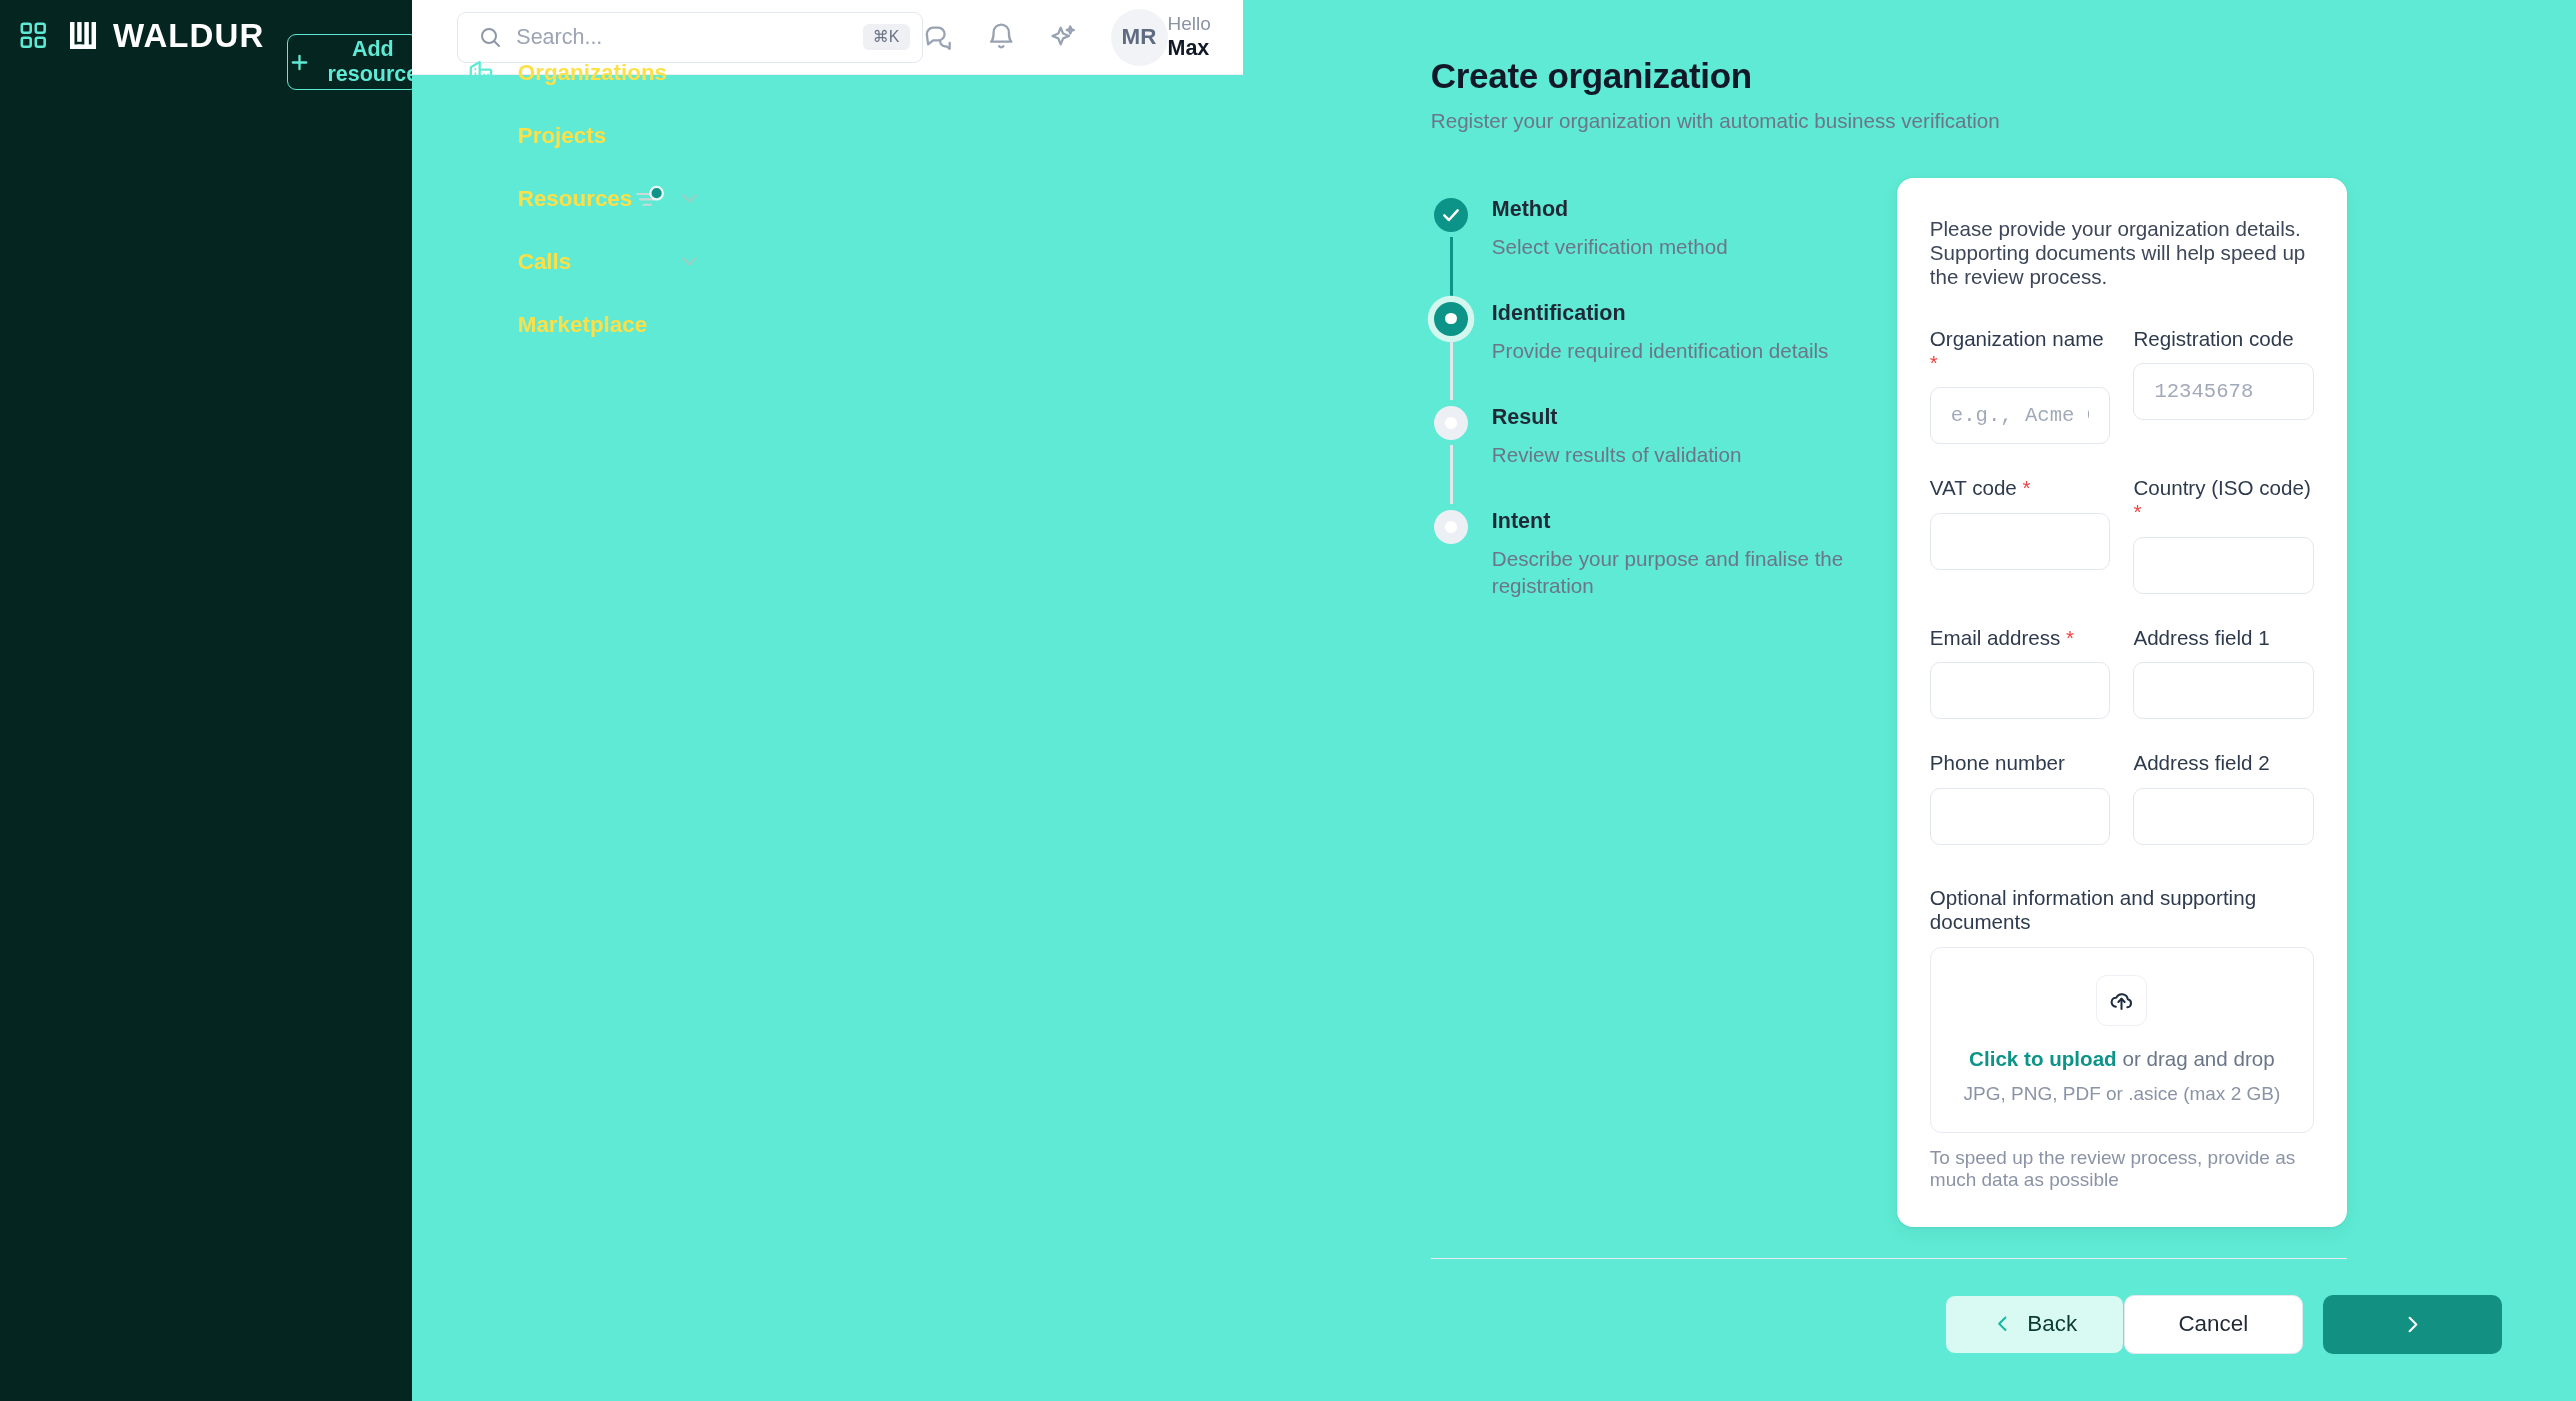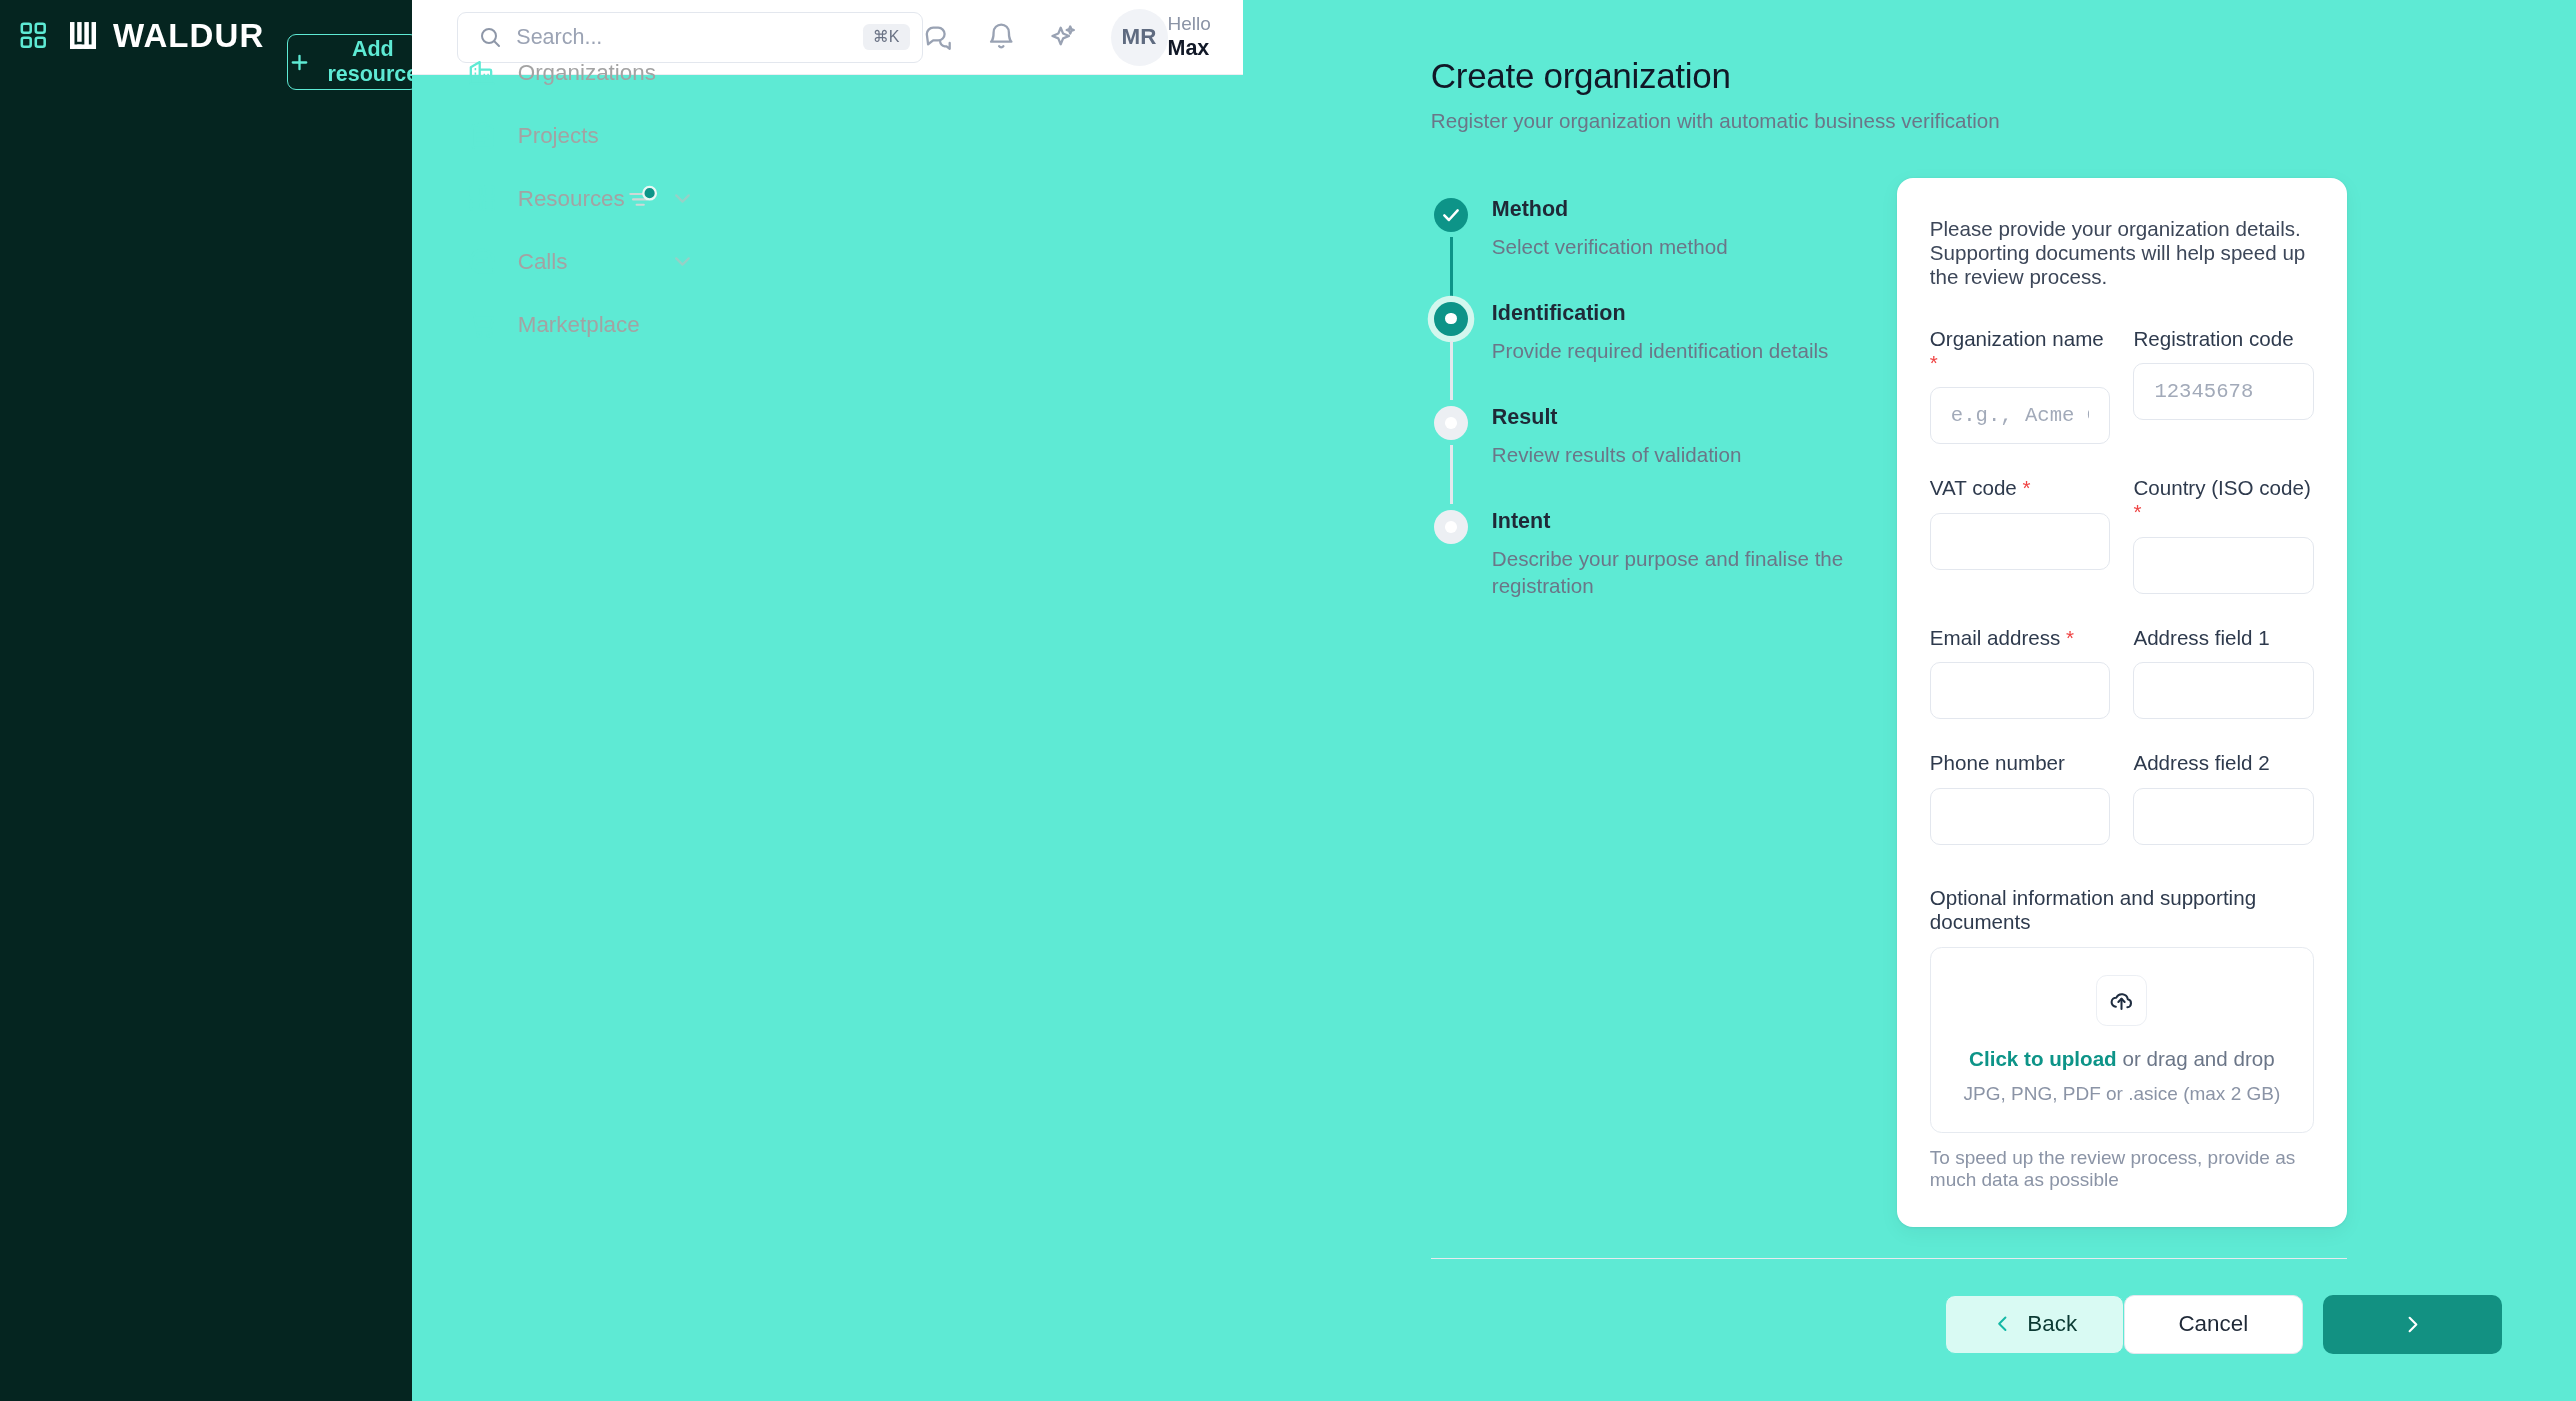--- a/index.html
+++ b/index.html
@@ -38,21 +38,21 @@
     cursor: pointer; font-family: "Liberation Sans", sans-serif;
   }
   .plus-icon { width: 23px; height: 23px; display:block; }
   .nav { margin-top: 41px; display: flex; flex-direction: column; }
   .nav-item {
     display: flex; align-items: center;
     height: 63px; padding: 0 25px 0 25px; cursor: pointer;
     position: relative;
   }
   .nav-ico { width: 30.5px; height: 30.5px; flex: 0 0 30.5px; display:block; margin-right: 20px; }
-  .nav-label { color: #a3a3a3; font-size: 22.4px; font-weight: 400; white-space: nowrap; }
+  .nav-label { color: #fde047; font-size: 22.4px; font-weight: 700; white-space: nowrap; }
   .nav-right { margin-left: auto; display: flex; align-items: center; gap: 10.8px; }
   .filter-badge { position: relative; width: 34px; height: 27px; display:block; }
   .chev { width: 25px; height: 25px; display:block; opacity: .65; }
 
   
   .main { flex: 1; display: flex; flex-direction: row; min-width: 0; background: #5eead4; }
   .header {
     height: 75px; background: #ffffff; border-bottom: 0.9px solid #eceef2;
     display: flex; align-items: center; padding: 0 32px 0 45px; flex: 0 0 75px;
   }
@@ -75,21 +75,21 @@
     color: #5f6b80; font-size: 22.4px; font-weight: 600;
     display: flex; align-items: center; justify-content: center;
   }
   .user-txt { display: flex; flex-direction: column; line-height: 1.25; }
   .hello { color: #8b94a6; font-size: 19px; }
   .uname { color: #111827; font-size: 21.5px; font-weight: 700; }
 
   
   .content { flex: 1; overflow: hidden; position: relative; }
   .page-head { padding: 56px 0 0 188px; }
-  .page-title { font-size: 35px; font-weight: 400; color: #111827; letter-spacing: -0.3px; }
+  .page-title { font-size: 35px; font-weight: 700; color: #111827; letter-spacing: -0.3px; }
   .page-sub { margin-top: 12.5px; font-size: 20.6px; color: #6b7688; }
 
   .body-row { display: flex; padding: 45px 0 0 188px; align-items: flex-start; }
 
   
   .stepper { width: 466px; flex: 0 0 466px; padding-top: 20px; }
   .step { display: flex; position: relative; padding-bottom: 5.4px; }
   .step-rail { width: 41px; flex: 0 0 41px; display: flex; flex-direction: column; align-items: center; }
   .dot { width: 34px; height: 34px; border-radius: 50%; display: flex; align-items: center; justify-content: center; flex: 0 0 34px; }
   .dot.done { background: #0d9488; }

